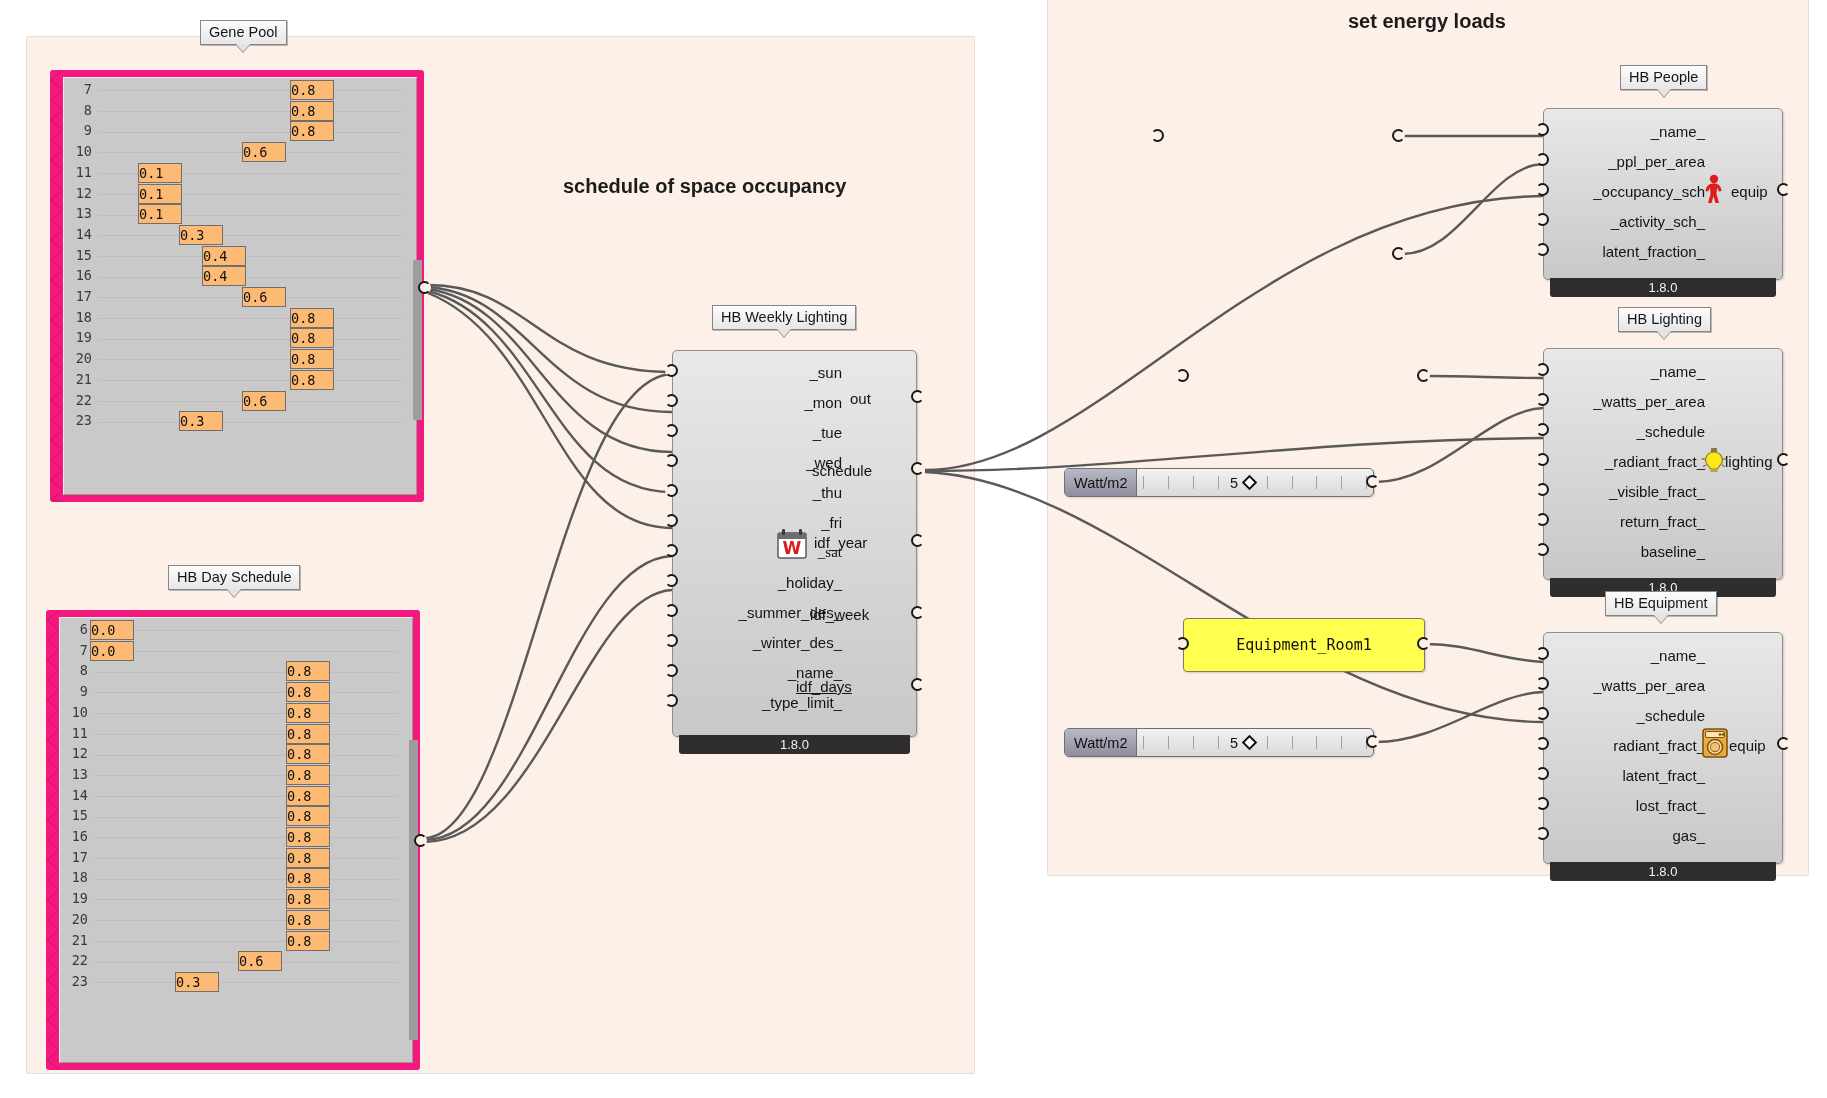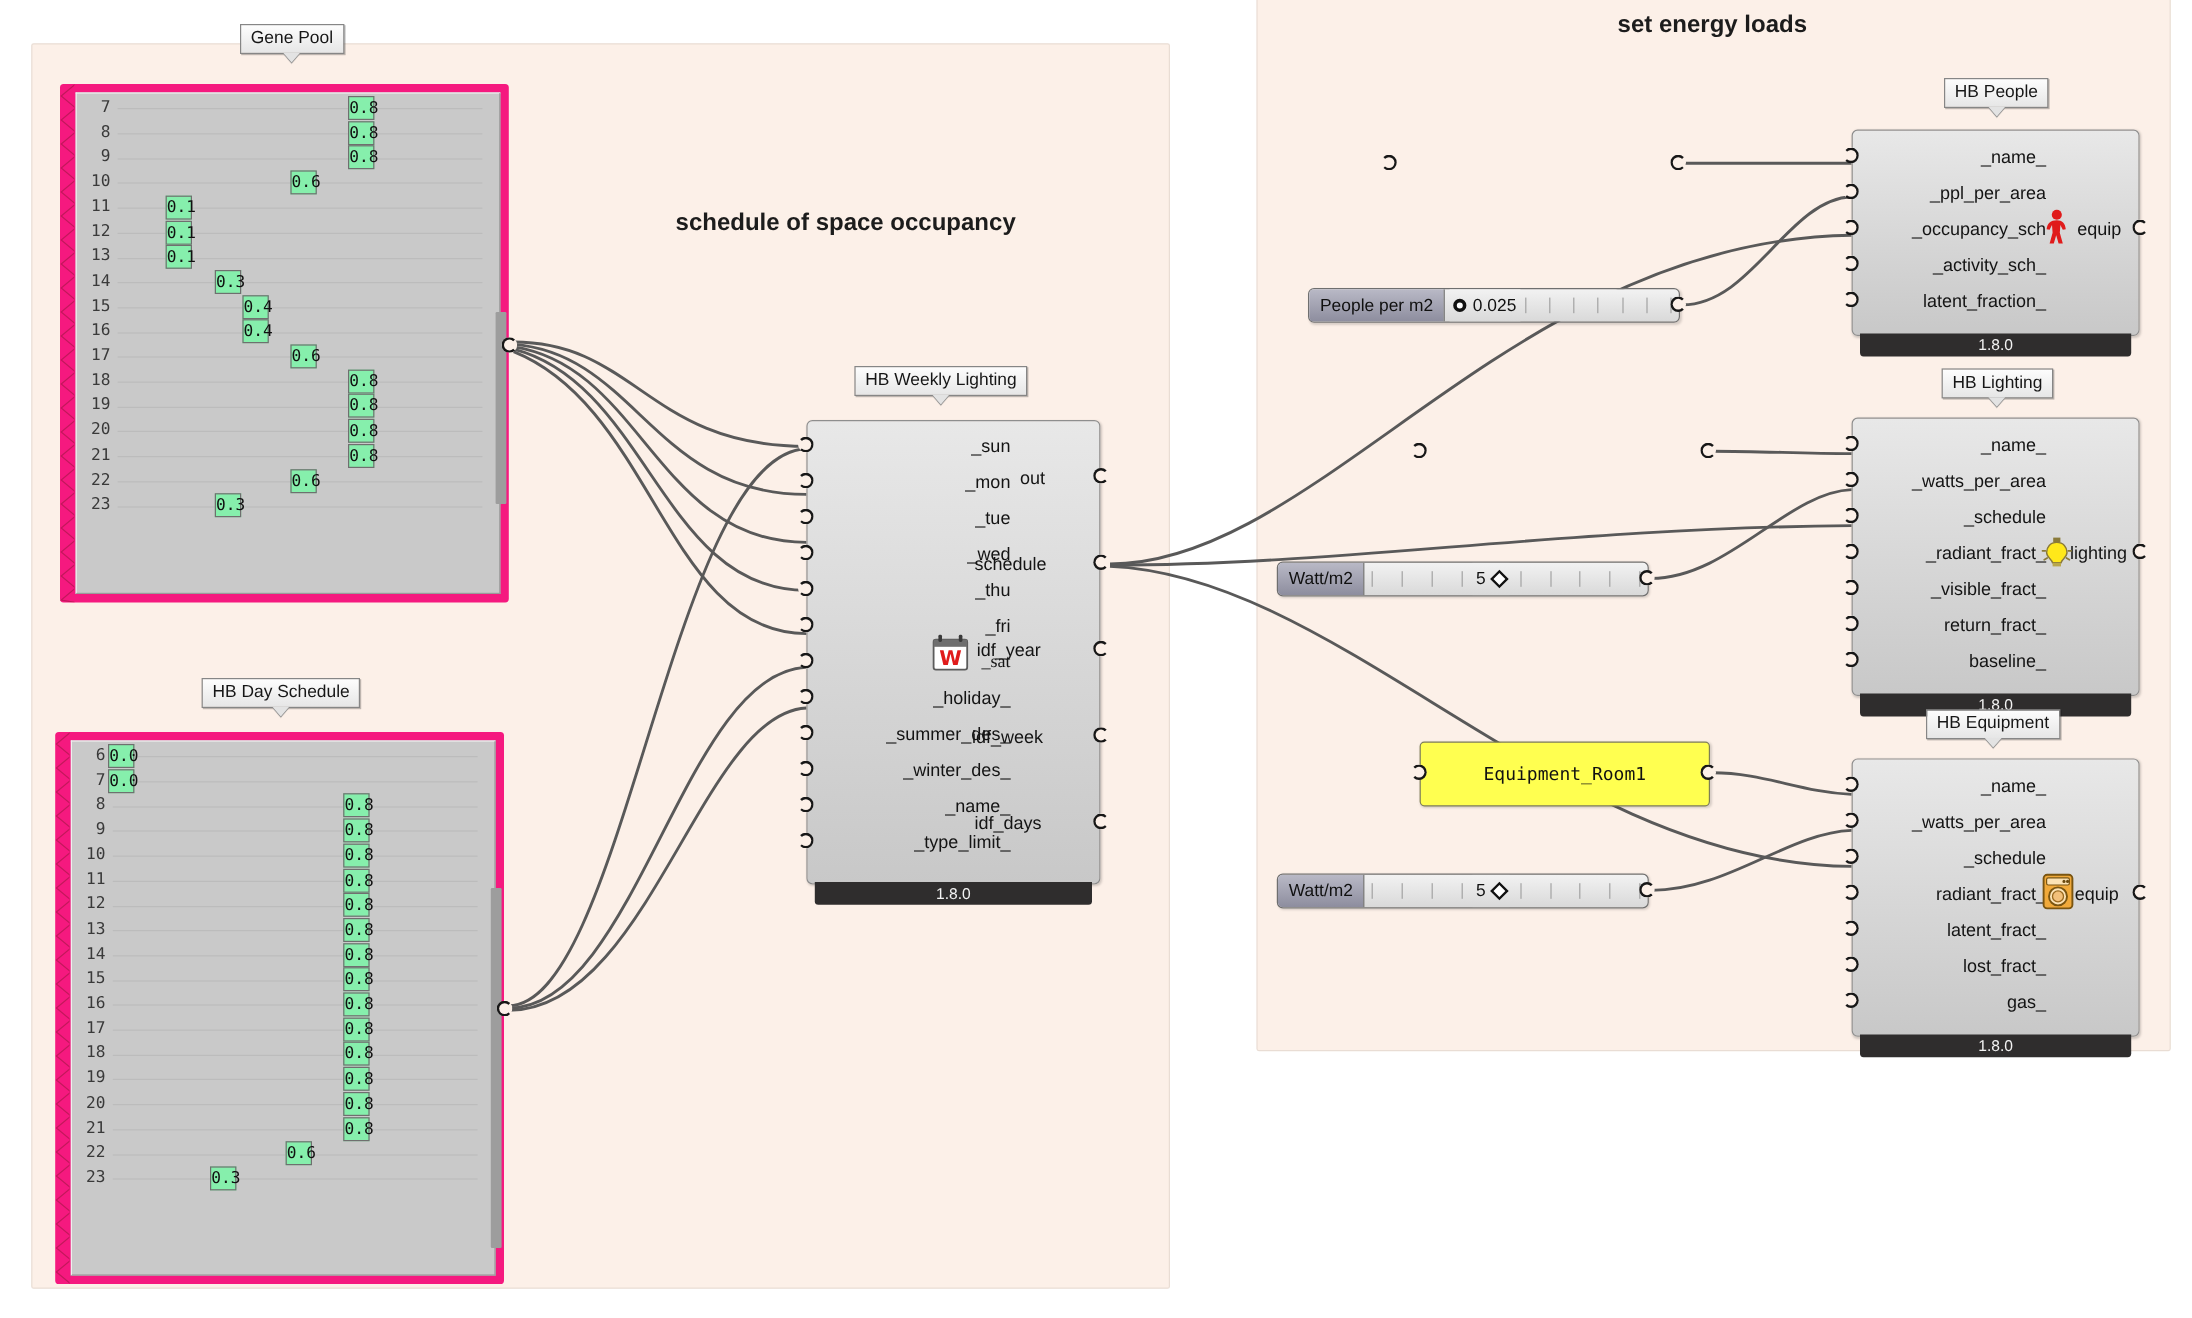--- a/index.html
+++ b/index.html
@@ -97,29 +97,29 @@
     position: absolute;
     left: 0; width: 28px;
     text-align: right;
     font-family: "DejaVu Sans Mono", monospace;
     font-size: 13.5px;
     color: #3a3a3a;
     top: 1px;
   }
   .gp-val {
     position: absolute;
-    background: #86efac;
+    background: #fdba74;
     border: 1px solid #6f6f6f;
     font-family: "DejaVu Sans Mono", monospace;
     font-size: 13.5px;
     color: #111;
-    text-align: center;
+    text-align: left;
     height: 20px;
     line-height: 19px;
-    width: 22px;
+    width: 44px;
     top: 0px;
     box-sizing: border-box;
   }
   .gp-scroll {
     position: absolute;
     right: 2px;
     width: 9px;
     background: #9d9d9d;
     border-radius: 1px;
   }
@@ -521,21 +521,21 @@
     <div class="param in" style="left:10px; width:160px; top:224px;">_holiday_</div>
     <div class="param in" style="left:4px;  width:166px; top:254px;">_summer_des_</div>
     <div class="param in" style="left:4px;  width:166px; top:284px;">_winter_des_</div>
     <div class="param in" style="left:10px; width:160px; top:314px;">_name_</div>
     <div class="param in" style="left:4px;  width:166px; top:344px;">_type_limit_</div>
 
     <div class="param out" style="left:178px; top:40px;">out</div>
     <div class="param out" style="left:140px; top:112px;">schedule</div>
     <div class="param out" style="left:142px; top:184px;">idf_year</div>
     <div class="param out" style="left:138px; top:256px;">idf_week</div>
-    <div class="param out" style="left:140px; top:328px;">idf_days</div>
+    <div class="param out" style="left:124px; top:328px;text-decoration:underline;">idf_days</div>
 
     <div class="icon-box" style="left:104px; top:178px;">
       <svg width="32" height="32" viewBox="0 0 32 32">
         <rect x="2" y="5" width="28" height="25" rx="2" fill="#ffffff" stroke="#5b5b5b" stroke-width="1.5"></rect>
         <rect x="2" y="5" width="28" height="6" fill="#6e6e6e"></rect>
         <rect x="6" y="1" width="3" height="6" rx="1.2" fill="#3a3a3a"></rect>
         <rect x="23" y="1" width="3" height="6" rx="1.2" fill="#3a3a3a"></rect>
         <text x="16" y="26" font-family="DejaVu Sans, sans-serif" font-size="17" font-weight="bold" fill="#e01b1b" text-anchor="middle">W</text>
       </svg>
     </div>
@@ -563,41 +563,20 @@
   <div class="grip left" style="left:1151px; top:129px; z-index:6;"></div>
   <div class="grip right" style="left:1392px; top:129px; z-index:6;"></div>
 
   <div class="grip left" style="left:1176px; top:369px; z-index:6;"></div>
   <div class="grip right" style="left:1417px; top:369px; z-index:6;"></div>
 
   <div class="panel" style="left:1183px; top:618px; width:240px; height:52px;">Equipment_Room1</div>
   <div class="grip left" style="left:1176px; top:637px; z-index:6;"></div>
   <div class="grip right" style="left:1417px; top:637px; z-index:6;"></div>
 
-  <div class="slider" style="left:1090px; top:240px; width:308px;">
-    <div class="slider-label">People per m2</div>
-    <div class="slider-track">
-      <div class="slider-ticks">
-        <i></i>
-          <i></i>
-          <i></i>
-          <i></i>
-          <i></i>
-          <i></i>
-          <i></i>
-          <i></i>
-          <i></i>
-          <i></i>
-      </div>
-      <div class="slider-value" style="left:4px;">
-        <span class="knob-round"></span>
-        <span>0.025</span>
-      </div>
-    </div>
-  </div>
   <div class="grip right" style="left:1392px; top:247px; z-index:6;"></div>
 
   <div class="slider" style="left:1064px; top:468px; width:308px;">
     <div class="slider-label">Watt/m2</div>
     <div class="slider-track">
       <div class="slider-ticks">
         <i></i>
           <i></i>
           <i></i>
           <i></i>

